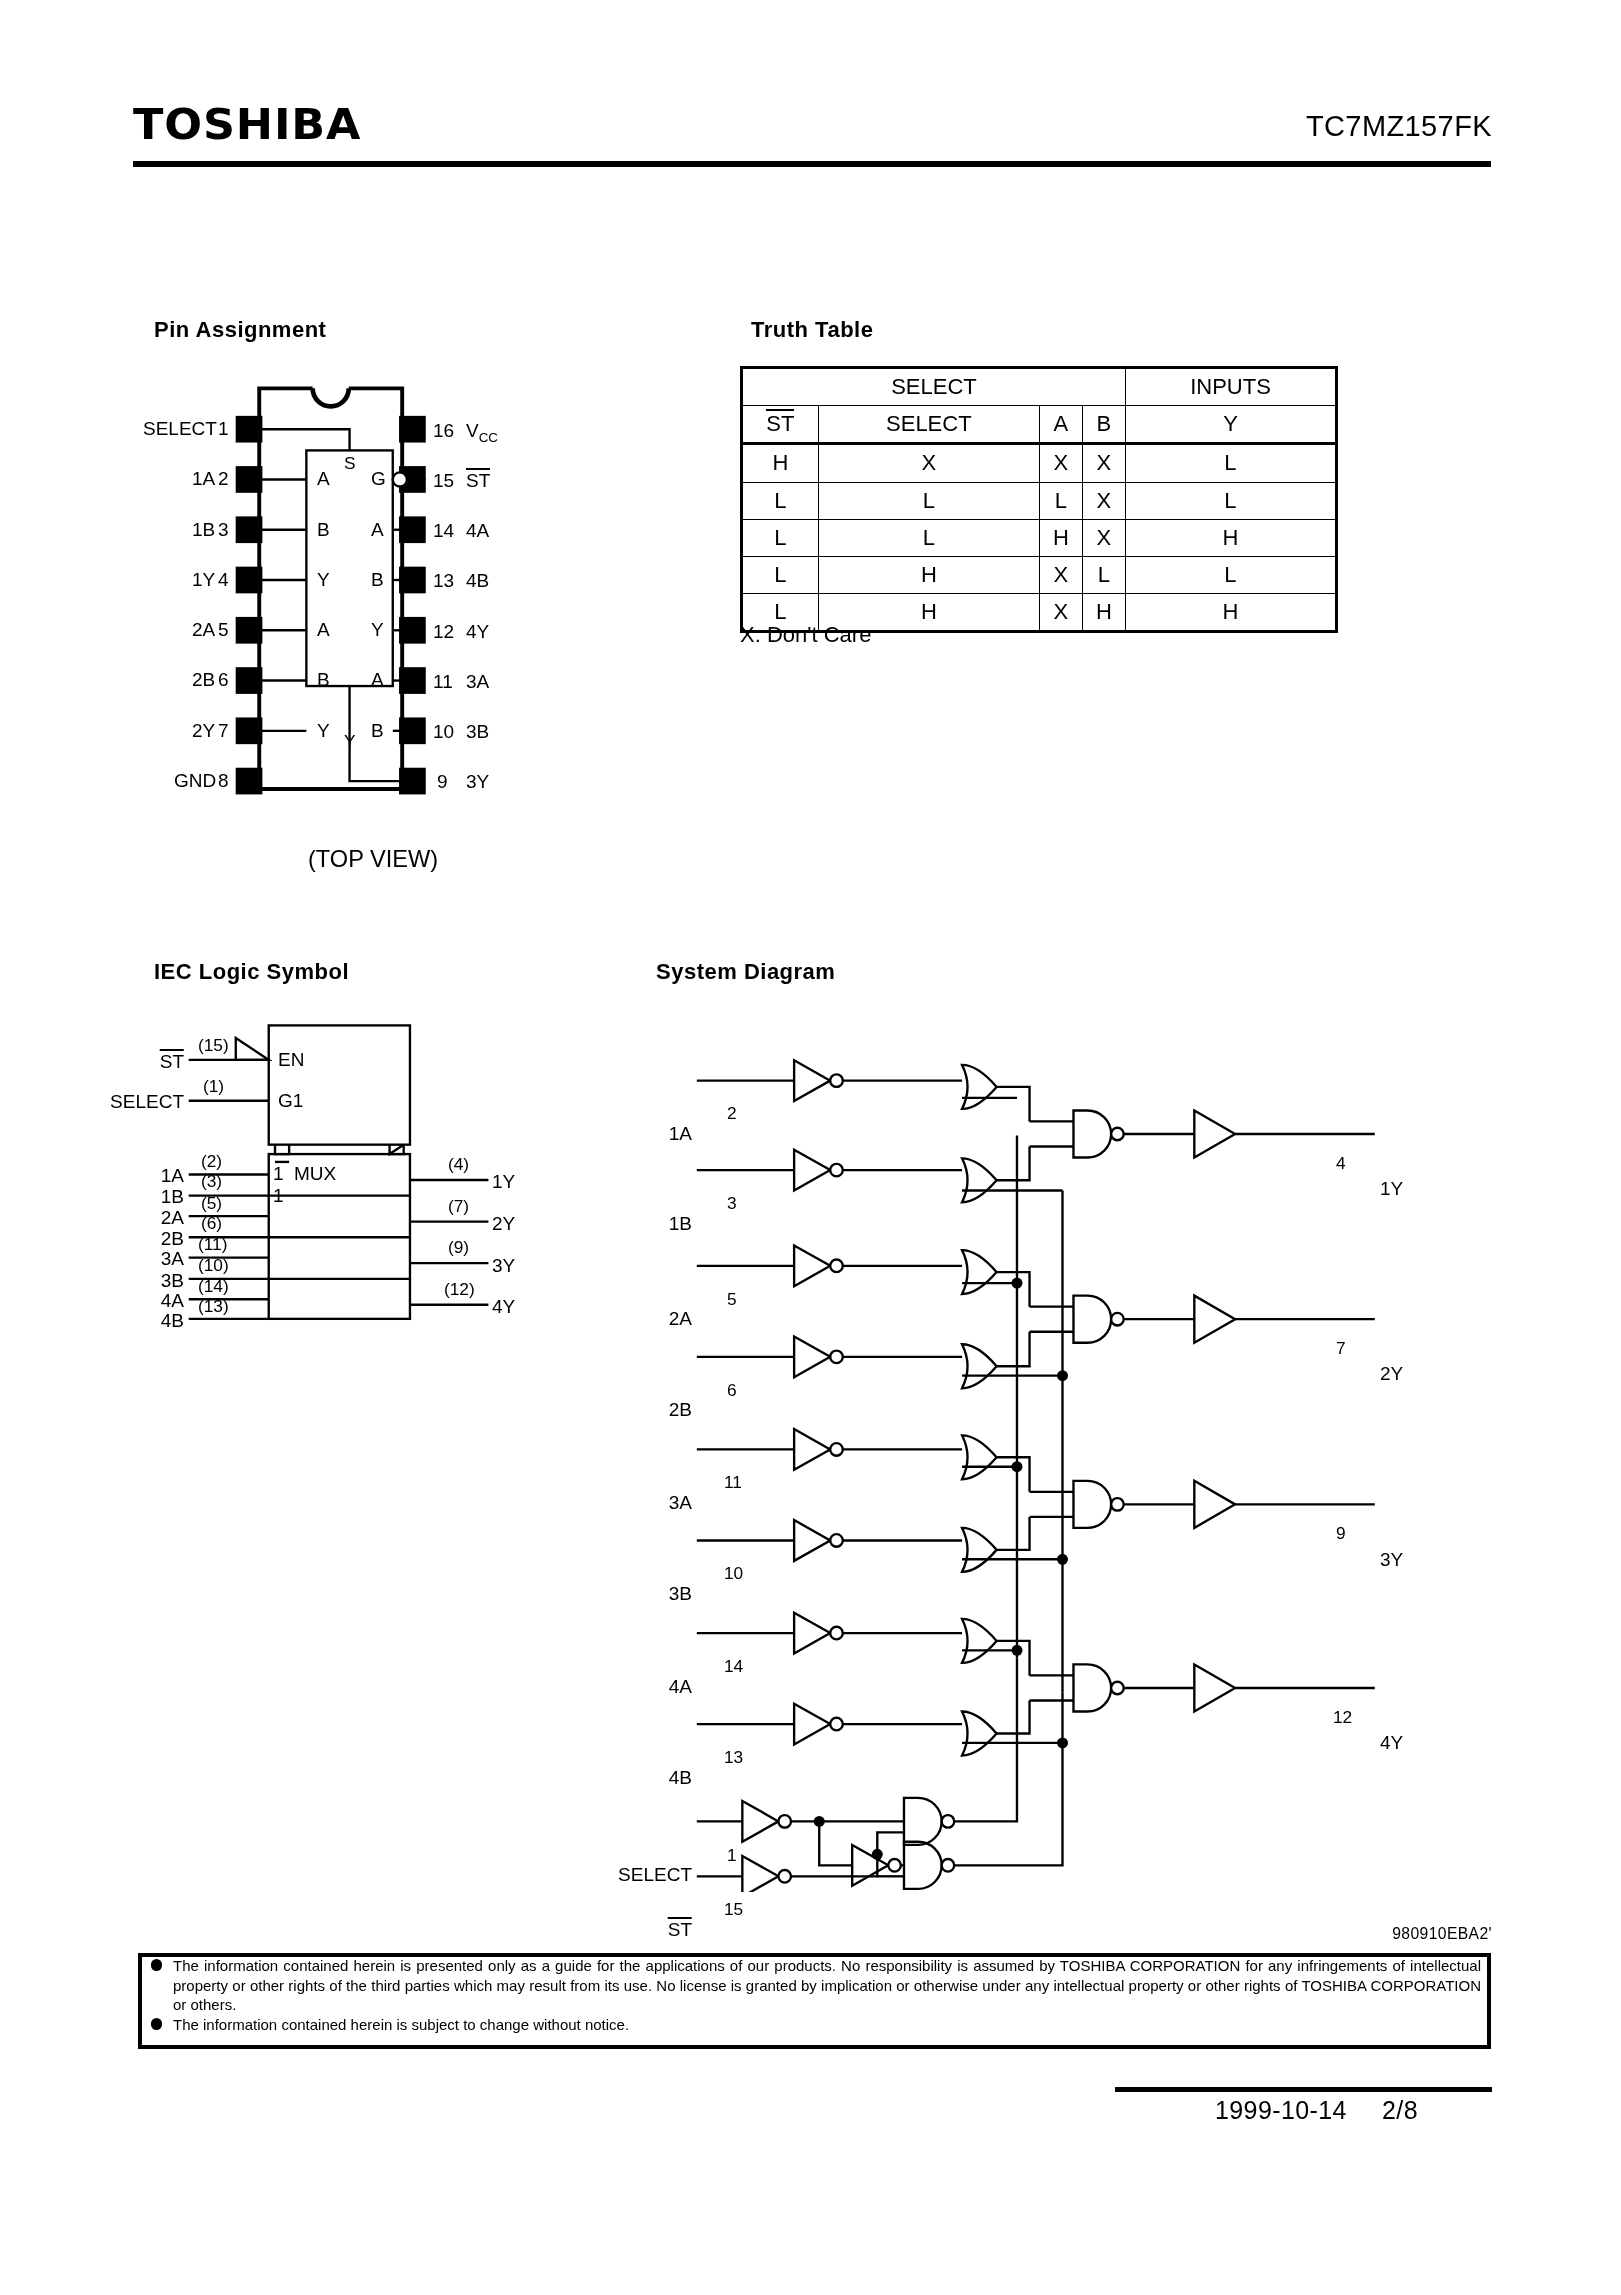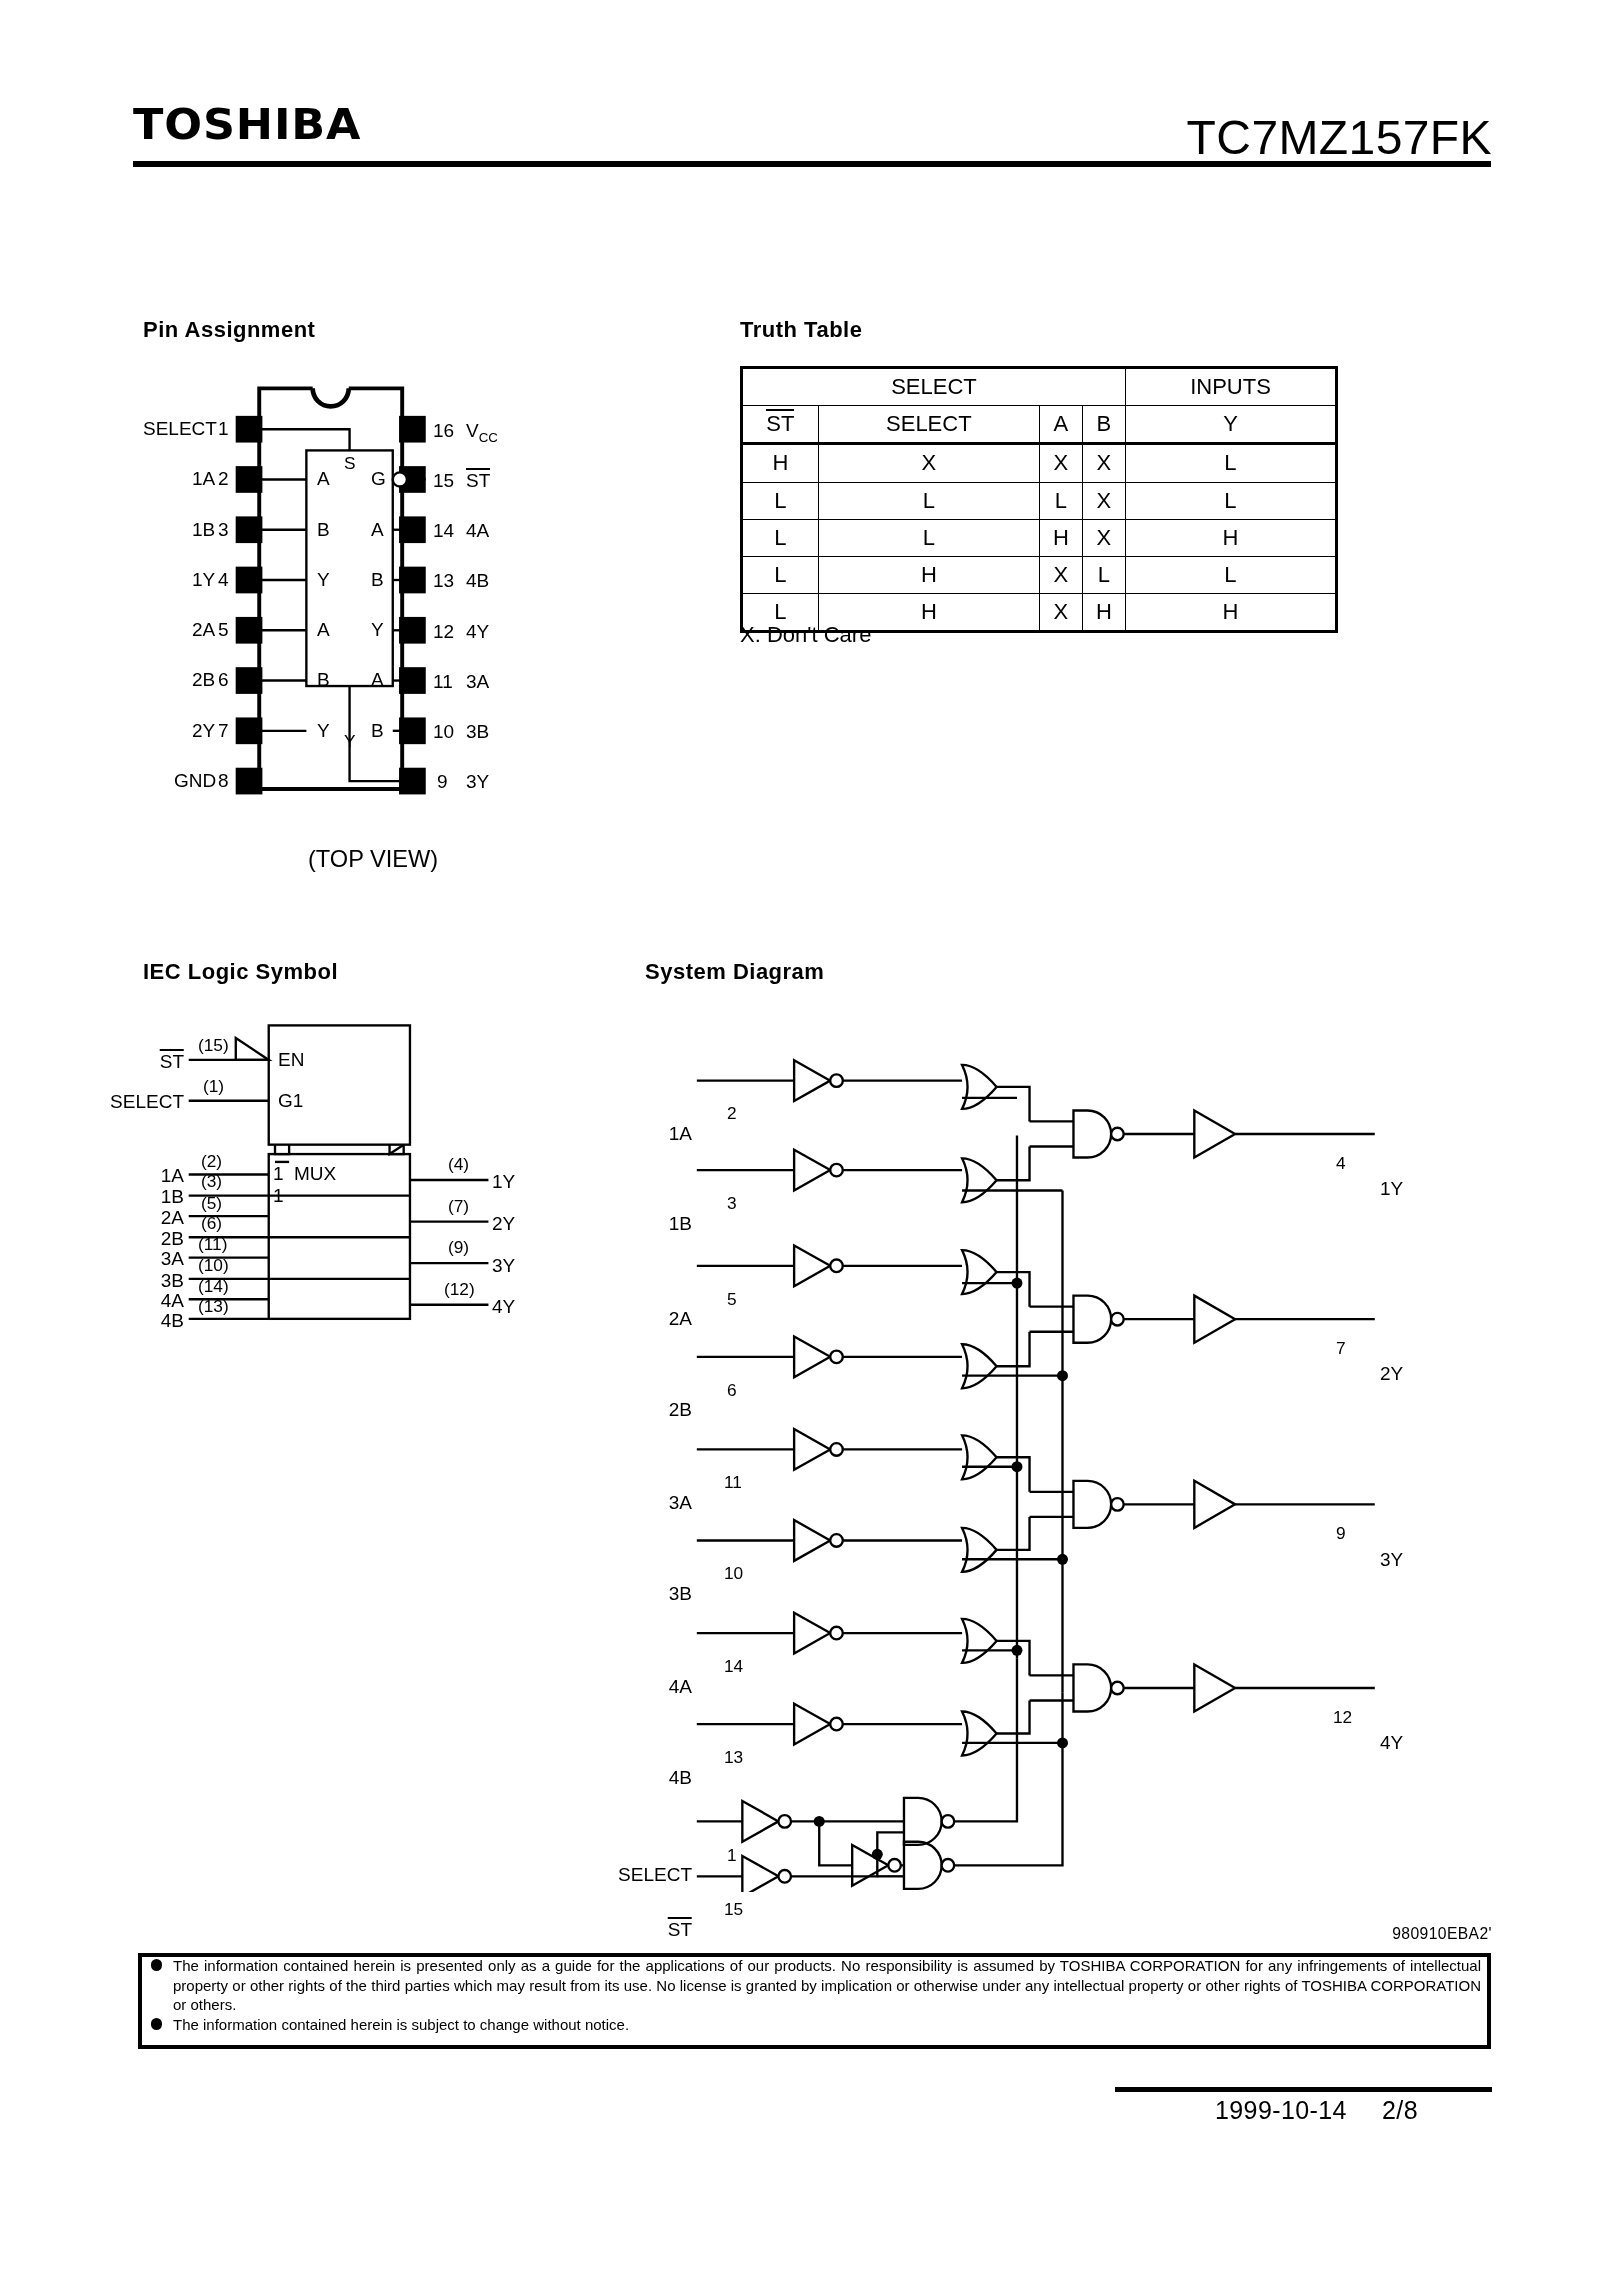--- a/index.html
+++ b/index.html
@@ -6,25 +6,25 @@
   html,body{margin:0;padding:0;background:#fff;}
   body{width:1622px;height:2295px;position:relative;
        font-family:"Liberation Sans","DejaVu Sans",sans-serif;color:#000;}
   .pg{position:absolute;inset:0;}
   .abs{position:absolute;}
 
   
   #hdr-logo{left:133px;top:100px;font-family:"DejaVu Sans",sans-serif;
             font-weight:bold;font-size:42px;letter-spacing:0.8px;
             transform:scaleX(1.06);transform-origin:left center;}
-  #hdr-part{right:130px;top:110px;font-size:48px;letter-spacing:0.4px;text-align:right;}
+  #hdr-part{right:130px;top:110px;font-size:29px;letter-spacing:0.4px;text-align:right;}
   #hdr-rule{left:133px;top:161px;width:1358px;height:5.5px;background:#000;}
 
   
-  .sect-title{font-weight:bold;font-size:22px;letter-spacing:0.5px;}
+  .sect-title{font-weight:bold;font-size:22px;letter-spacing:0.5px;margin-left:11px;}
 
   
   .lbl{font-size:19px;white-space:nowrap;}
   .lbl-sm{font-size:17.3px;white-space:nowrap;}
   .rmid{transform:translateY(-50%);}
   .lmid{transform:translate(-100%,-50%);}
   .ovl{position:relative;display:inline-block;}
   .ovl::before{content:"";position:absolute;left:0;right:0;top:-2.4px;
                height:2.4px;background:#000;}
 

